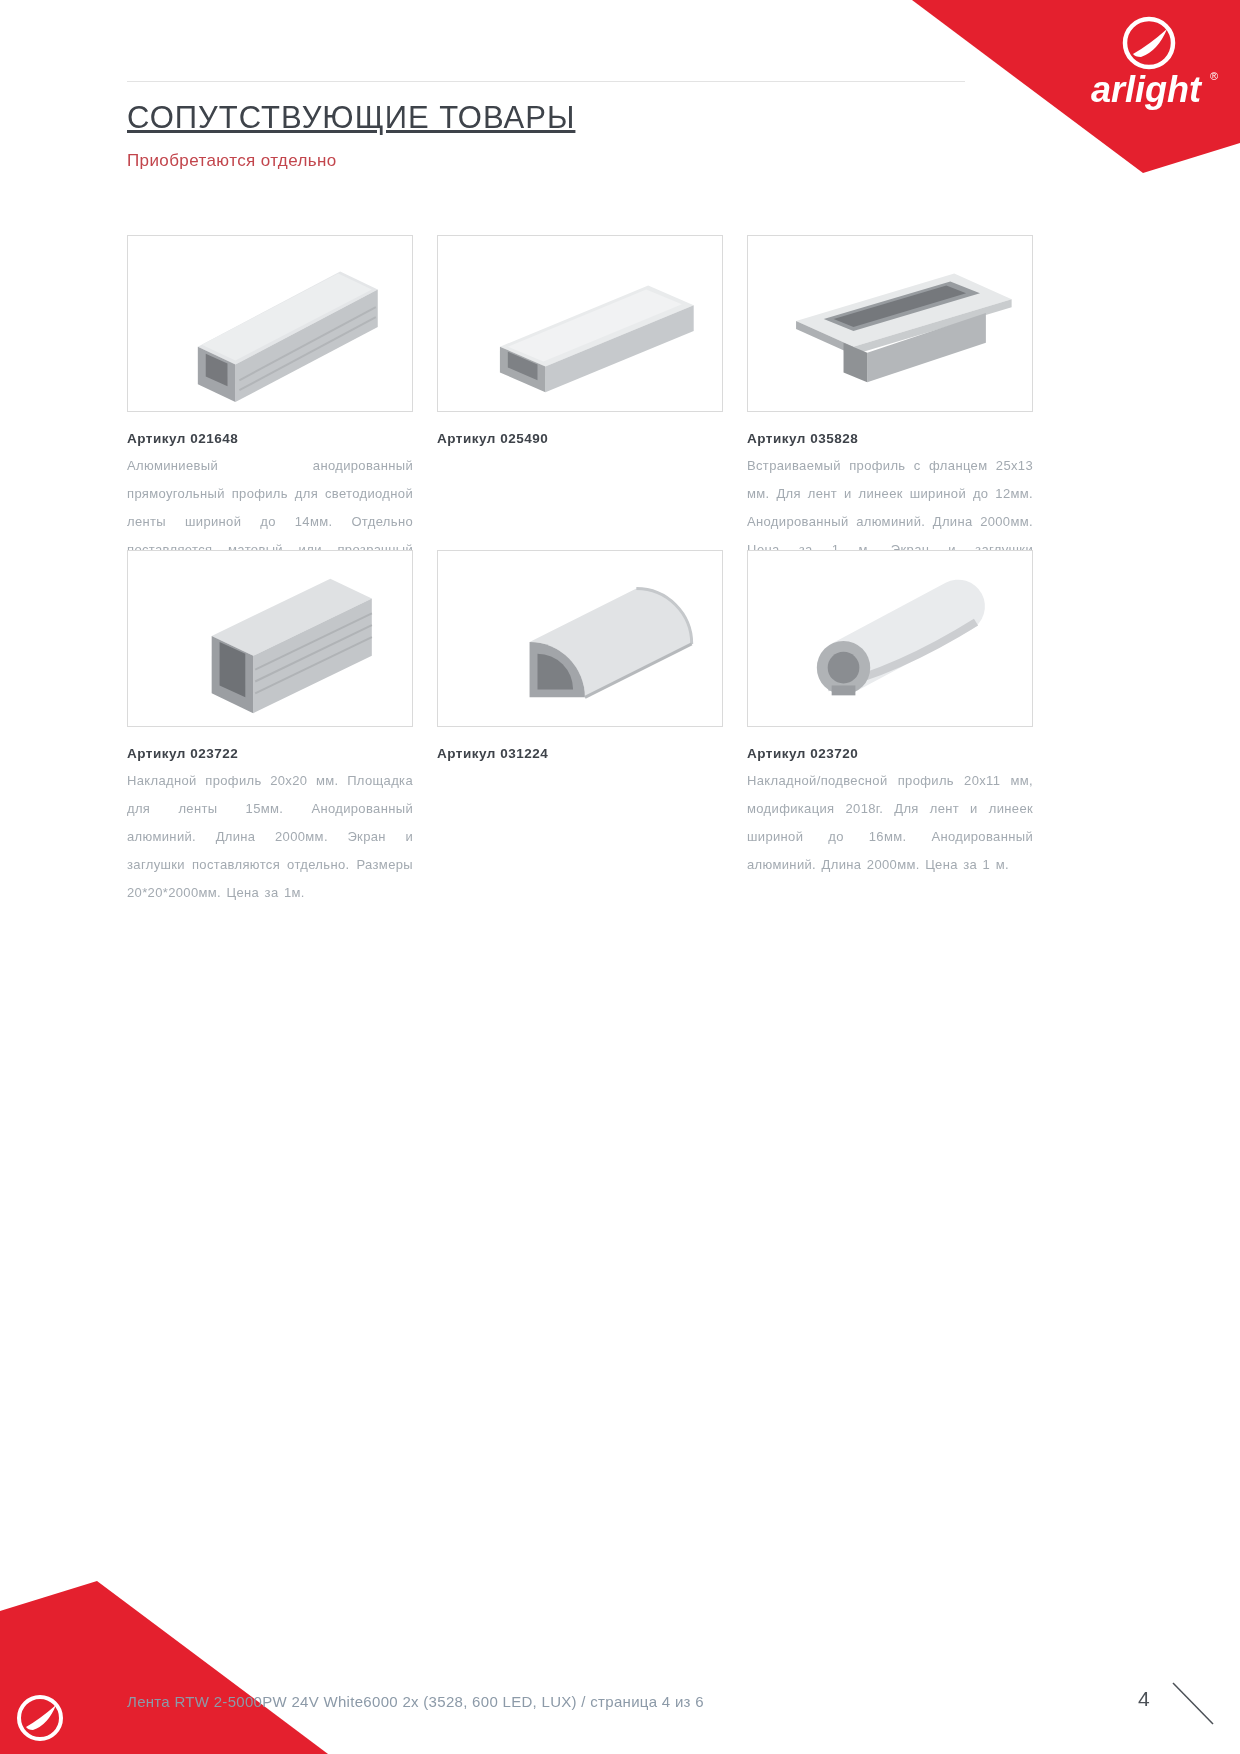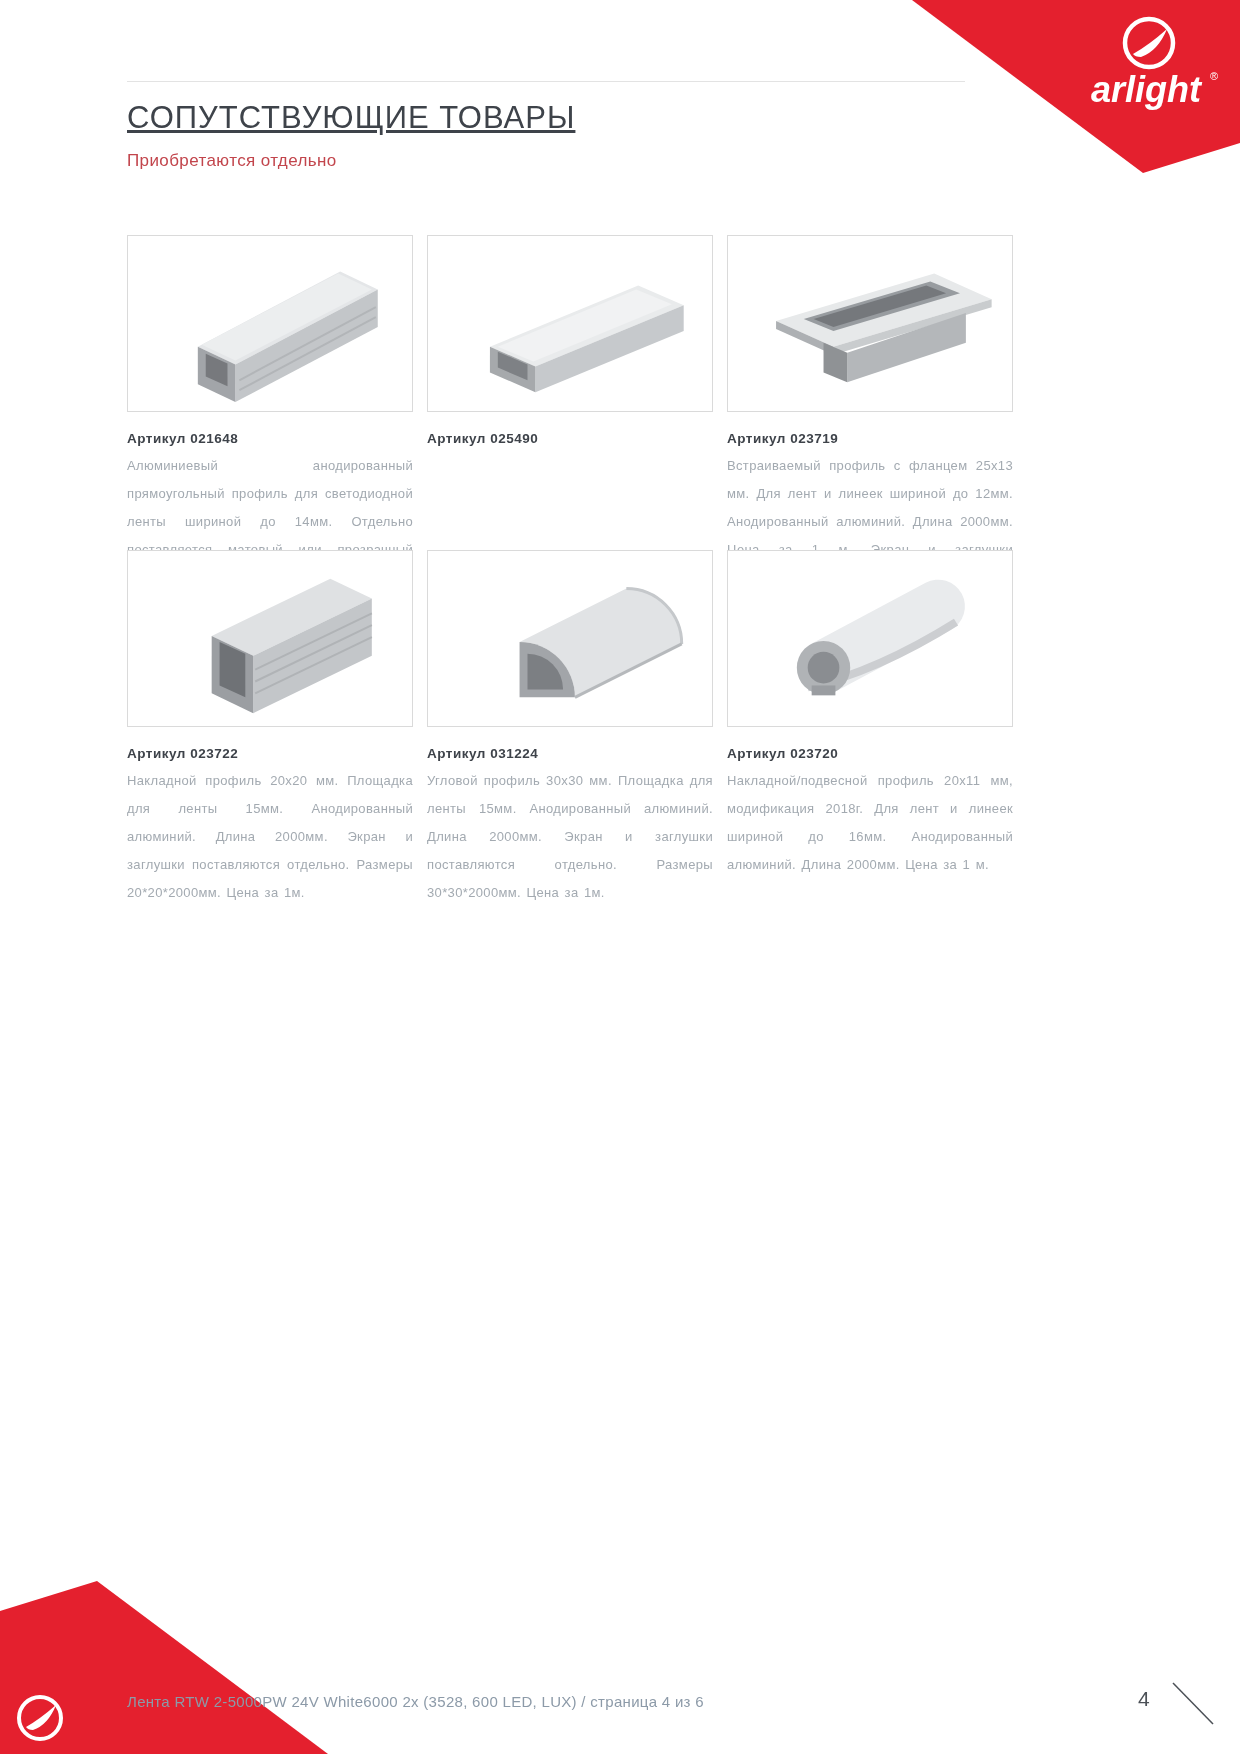--- a/index.html
+++ b/index.html
@@ -21,21 +21,21 @@
     text-decoration:underline;
   }
   .page-subtitle{
     position:absolute;left:127px;top:151px;
     font-size:17px;color:#c2454c;letter-spacing:.4px;
   }
   .grid{
     position:absolute;left:127px;top:235px;
     display:grid;
     grid-template-columns:286px 286px 286px;
-    column-gap:14px;
+    column-gap:24px;
     grid-auto-rows:315px;
   }
   .card{width:286px;}
   .imgbox{
     width:284px;height:175px;
     border:1px solid #dadada;
     background:#ffffff;
     box-sizing:content-box;
   }
   .imgbox svg{display:block;width:284px;height:175px;}
@@ -117,21 +117,21 @@
         <svg viewBox="0 0 286 177">
           <polygon points="48,86 208,38 266,64 106,112" fill="#e7e9ea"></polygon>
           <polygon points="106,112 266,64 266,72 106,120" fill="#c9ccce"></polygon>
           <polygon points="48,86 106,112 106,120 48,94" fill="#adb0b3"></polygon>
           <polygon points="120,118 240,78 240,108 120,148" fill="#b4b7ba"></polygon>
           <polygon points="96,108 120,118 120,148 96,138" fill="#8f9295"></polygon>
           <polygon points="76,84 204,46 234,58 106,96" fill="#989ca0"></polygon>
           <polygon points="86,84 200,50 220,58 106,92" fill="#75787c"></polygon>
         </svg>
       </div>
-      <div class="article">Артикул 023719</div>
+      <div class="article">Артикул 035828</div>
       <p class="desc">Встраиваемый профиль с фланцем 25x13 мм. Для лент и линеек шириной до 12мм. Анодированный алюминий. Длина 2000мм. Цена за 1 м. Экран и заглушки поставляются отдельно.</p>
     </div>
 
     <div class="card">
       <div class="imgbox">
         <svg viewBox="0 0 286 177">
           <polygon points="84,86 204,28 246,48 126,106" fill="#dfe1e3"></polygon>
           <polygon points="126,106 246,48 246,106 126,164" fill="#c3c6c9"></polygon>
           <line x1="128" y1="120" x2="246" y2="63" stroke="#b0b3b6" stroke-width="2"></line>
           <line x1="128" y1="132" x2="246" y2="75" stroke="#b0b3b6" stroke-width="2"></line>
@@ -148,21 +148,20 @@
       <div class="imgbox">
         <svg viewBox="0 0 286 177">
           <path d="M92,92 L200,38 A56,56 0 0 1 256,94 L148,148 A56,56 0 0 0 92,92 Z" fill="#e1e3e5"></path>
           <path d="M200,38 A56,56 0 0 1 256,94" fill="none" stroke="#c5c8cb" stroke-width="3"></path>
           <path d="M92,148 L92,92 A56,56 0 0 1 148,148 Z" fill="#a2a5a9"></path>
           <path d="M100,140 L100,104 A36,36 0 0 1 136,140 Z" fill="#7c7f83"></path>
           <line x1="148" y1="148" x2="256" y2="94" stroke="#b6b9bc" stroke-width="3"></line>
         </svg>
       </div>
       <div class="article">Артикул 031224</div>
-      <p class="desc">Угловой профиль 30x30 мм. Площадка для ленты 15мм. Анодированный алюминий. Длина 2000мм. Экран и заглушки поставляются отдельно. Размеры 30*30*2000мм. Цена за 1м.</p>
     </div>
 
     <div class="card">
       <div class="imgbox">
         <svg viewBox="0 0 286 177">
           <line x1="96" y1="118" x2="212" y2="56" stroke="#e9ebed" stroke-width="54" stroke-linecap="round"></line>
           <path d="M80,138 Q150,122 230,72" fill="none" stroke="#ccced1" stroke-width="8"></path>
           <circle cx="96" cy="118" r="27" fill="#b0b3b6"></circle>
           <circle cx="96" cy="118" r="16" fill="#8a8d91"></circle>
           <rect x="84" y="136" width="24" height="10" fill="#9a9da1"></rect>

